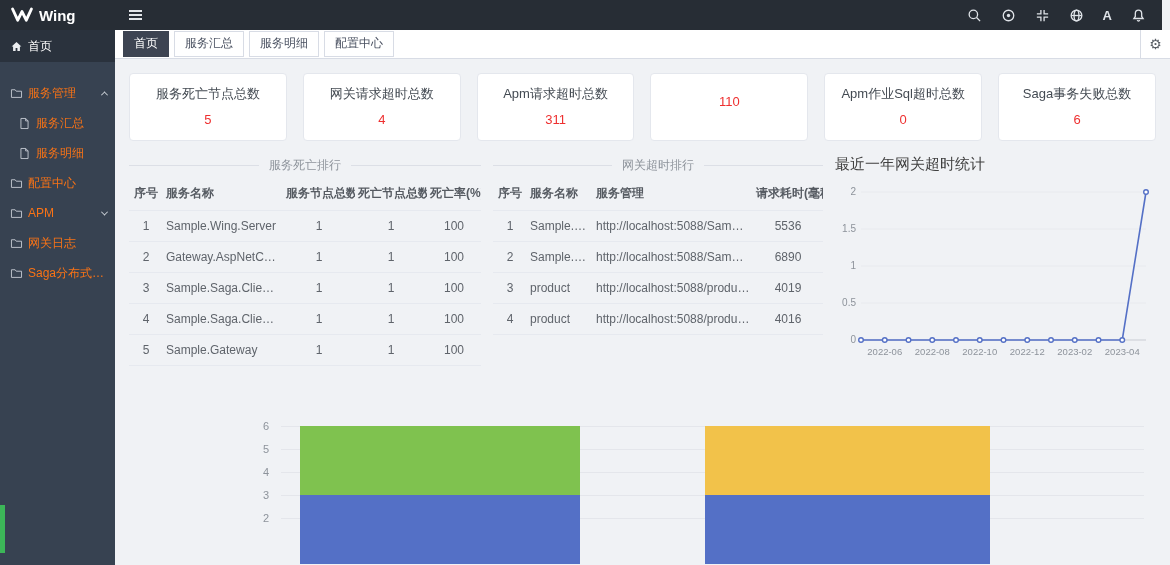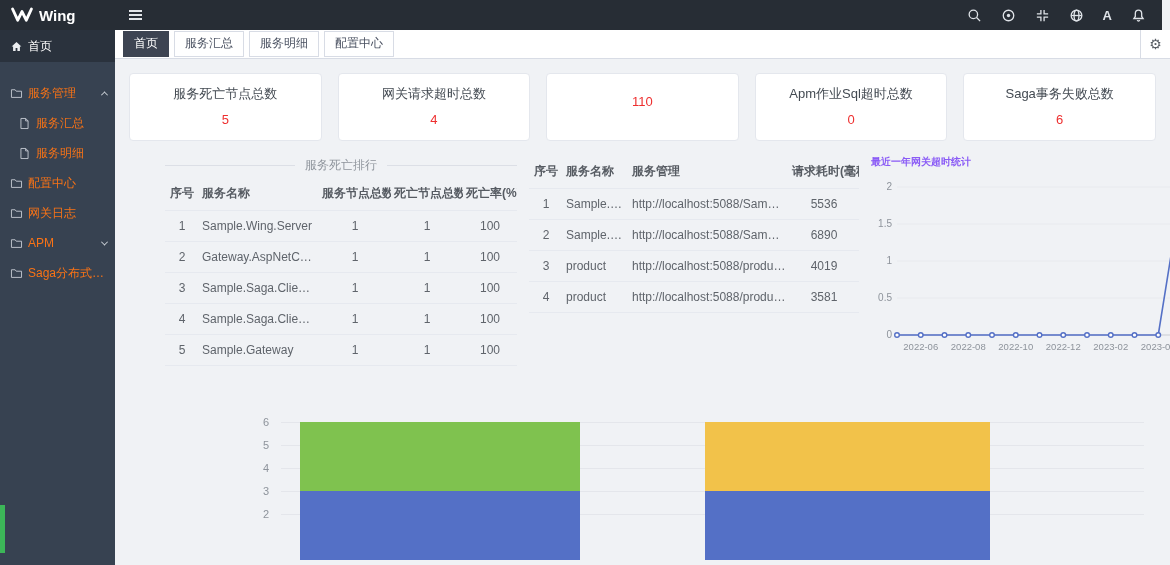--- a/index.html
+++ b/index.html
@@ -46,34 +46,34 @@
   
   .content{position:absolute;top:59px;left:115px;right:0;bottom:0;padding:14px 14px 0;overflow:hidden;}
 
   .stats{display:flex;gap:16px;}
   .stat-card{flex:1;background:#fff;border:1px solid #e4e7ed;border-radius:4px;
     text-align:center;padding:11px 4px 13px;}
   .stat-title{font-size:13px;color:#434a52;}
   .stat-value{margin-top:9px;font-size:13px;color:#ee2f2f;}
 
   .mid{display:flex;gap:12px;margin-top:14px;align-items:flex-start;}
-  .p1{width:352px;margin-left:36px;}
+  .p1{width:352px;}
   .p2{width:330px;}
   .p3{flex:1;min-width:0;}
   .tbl-title{display:flex;align-items:center;color:#8d939b;font-size:12px;height:20px;margin-bottom:2px;}
   .tbl-title .line{flex:1;height:1px;background:#dcdfe6;}
   .tbl-title .txt{padding:0 10px;}
   table{width:100%;border-collapse:collapse;font-size:12px;table-layout:fixed;}
   th{color:#565b62;font-weight:bold;text-align:center;padding:8px 3px;
     border-bottom:1px solid #e6e9ef;white-space:nowrap;overflow:hidden;}
   td{color:#5f646b;text-align:center;padding:8px 3px;border-bottom:1px solid #e6e9ef;
     white-space:nowrap;overflow:hidden;text-overflow:ellipsis;}
   th.left,td.left{text-align:left;}
 
-  .chart-title{font-size:10px;font-weight:bold;color:#8b5cf6;}
+  .chart-title{font-size:15px;font-weight:normal;color:#404040;}
   #line-chart{display:block;margin-top:4px;}
 
   .bottom{margin-top:46px;}
   .bottom .chart-title{padding-left:6px;}
   .bar-chart{position:relative;margin-top:14px;height:220px;}
   .grid-line{position:absolute;left:152px;right:12px;height:1px;background:#e4e6eb;}
   .ytick{position:absolute;left:0;width:140px;text-align:right;color:#8d939b;font-size:11px;}
   .bar-plot{position:absolute;left:152px;right:12px;top:0;bottom:0;}
   .bar-seg{position:absolute;}
 
@@ -160,28 +160,28 @@
     <div class="side-item">
       <svg class="si" viewBox="0 0 16 16">
         <path d="M1.8 3.4 h4.5 l1.4 1.8 h6.5 v7.6 H1.8 Z" fill="none" stroke="#c8cdd5" stroke-width="1.1"></path>
       </svg>
       <span class="lbl">配置中心</span>
     </div>
     <div class="side-item">
       <svg class="si" viewBox="0 0 16 16">
         <path d="M1.8 3.4 h4.5 l1.4 1.8 h6.5 v7.6 H1.8 Z" fill="none" stroke="#c8cdd5" stroke-width="1.1"></path>
       </svg>
-      <span class="lbl">网关日志</span>
-    </div>
-    <div class="side-item">
-      <svg class="si" viewBox="0 0 16 16">
-        <path d="M1.8 3.4 h4.5 l1.4 1.8 h6.5 v7.6 H1.8 Z" fill="none" stroke="#c8cdd5" stroke-width="1.1"></path>
-      </svg>
       <span class="lbl">APM</span>
       <span class="chev down"></span>
+    </div>
+    <div class="side-item">
+      <svg class="si" viewBox="0 0 16 16">
+        <path d="M1.8 3.4 h4.5 l1.4 1.8 h6.5 v7.6 H1.8 Z" fill="none" stroke="#c8cdd5" stroke-width="1.1"></path>
+      </svg>
+      <span class="lbl">网关日志</span>
     </div>
     <div class="side-item">
       <svg class="si" viewBox="0 0 16 16">
         <path d="M1.8 3.4 h4.5 l1.4 1.8 h6.5 v7.6 H1.8 Z" fill="none" stroke="#c8cdd5" stroke-width="1.1"></path>
       </svg>
       <span class="lbl">Saga分布式事务</span>
     </div>
   </div>
 
 <div class="tabbar">
@@ -199,20 +199,24 @@
 <div class="content">
 
   <div class="stats" id="stats">
       <div class="stat-card">
         <div class="stat-title">服务死亡节点总数</div>
         <div class="stat-value">5</div>
       </div>
       <div class="stat-card">
         <div class="stat-title">网关请求超时总数</div>
         <div class="stat-value">4</div>
+      </div>
+      <div class="stat-card">
+        <div class="stat-title">Apm请求超时总数</div>
+        <div class="stat-value">311</div>
       </div>
       <div class="stat-card">
         <div class="stat-value">110</div>
       </div>
       <div class="stat-card">
         <div class="stat-title">Apm作业Sql超时总数</div>
         <div class="stat-value">0</div>
       </div>
       <div class="stat-card">
         <div class="stat-title">Saga事务失败总数</div>
@@ -278,20 +282,25 @@
               <td class="left">Sample.Gateway</td>
               <td class="c">1</td>
               <td class="c">1</td>
               <td class="c">100</td>
             </tr>
           </tbody>
         </table>
     </div>
 
     <div class="p2">
+      <div class="tbl-title">
+        <span class="line"></span>
+        <span class="txt">网关超时排行</span>
+        <span class="line"></span>
+      </div>
       <table id="gw-table">
           <colgroup>
             <col style="width:34px">
             <col style="width:66px">
             <col style="width:160px">
             <col style="width:70px">
           </colgroup>
           <thead>
             <tr>
               <th class="c">序号</th>
@@ -316,21 +325,21 @@
             <tr>
               <td class="c">3</td>
               <td class="left">product</td>
               <td class="left">http://localhost:5088/product/test/...</td>
               <td class="c">4019</td>
             </tr>
             <tr>
               <td class="c">4</td>
               <td class="left">product</td>
               <td class="left">http://localhost:5088/product/test/...</td>
-              <td class="c">3581</td>
+              <td class="c">4016</td>
             </tr>
           </tbody>
         </table>
     </div>
 
     <div class="p3">
       <div class="chart-title">最近一年网关超时统计</div>
       <svg id="line-chart" width="321" height="192" viewBox="0 0 321 192">
           <line x1="26" y1="162" x2="311" y2="162" stroke="#c9ccd3" stroke-width="1"></line>
           <text x="21" y="165" text-anchor="end" font-size="10" fill="#8d939b">0</text>

